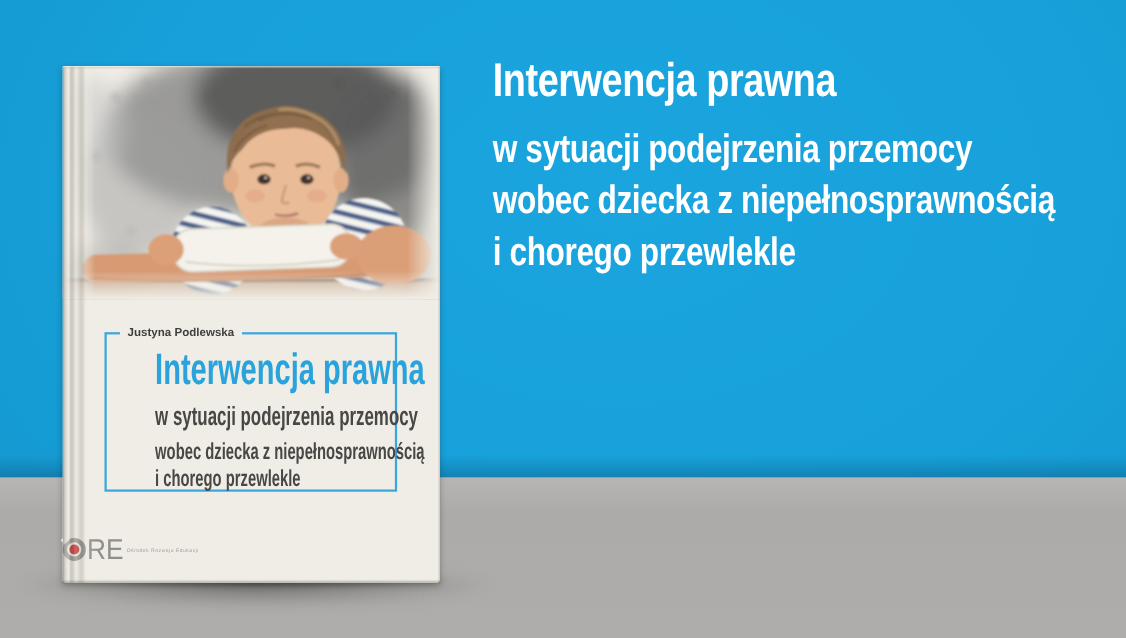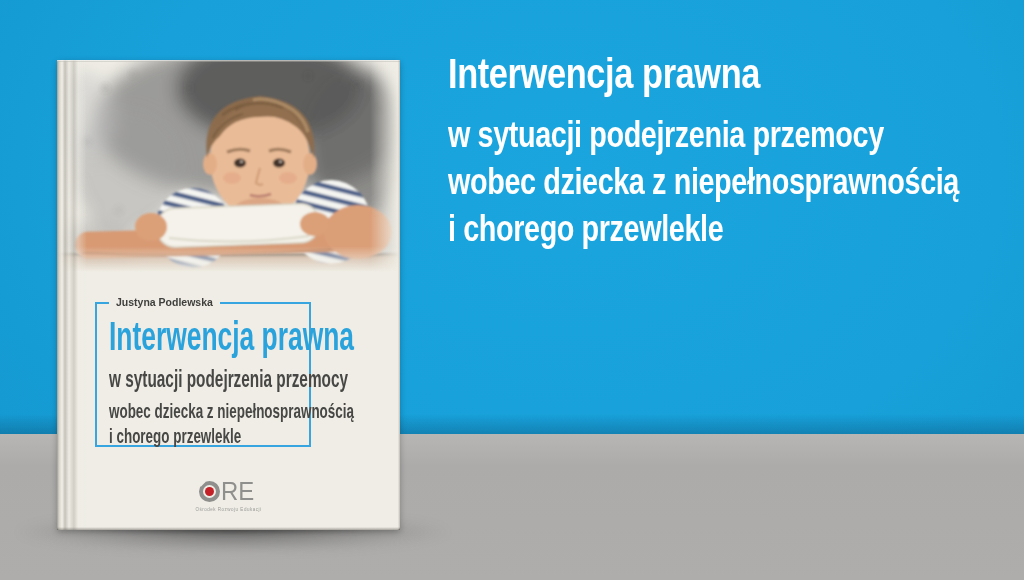--- a/index.html
+++ b/index.html
@@ -33,36 +33,36 @@
           rgba(120,116,106,.35) 8px, rgba(235,232,224,.35) 12px,
           rgba(130,126,116,.28) 17px, rgba(240,238,230,.20) 21px, rgba(240,238,230,0) 30px);}
   .book-top-edge{position:absolute;left:0;right:0;top:0;height:2px;
         background:linear-gradient(to bottom,rgba(255,255,255,.7),rgba(140,138,128,.35));}
   .book-right-edge{position:absolute;right:0;top:0;bottom:0;width:2px;
         background:linear-gradient(to left,rgba(110,108,100,.40),rgba(110,108,100,0));}
   .book-bottom-edge{position:absolute;left:0;right:0;bottom:0;height:3px;
         background:linear-gradient(to top,rgba(95,93,86,.5),rgba(95,93,86,0));}
 
   
-  .title-box{position:absolute;left:38px;top:242px;width:216px;height:145px;
-        border:2px solid #37a5e0;box-sizing:border-box;}
+  .title-box{position:absolute;left:38px;top:242px;width:266px;height:145px;
+        border:2px solid #37a5e0;box-sizing:border-box;padding-left:32px;}
   .author-label{position:absolute;top:-8px;left:12px;padding:0 7px;
         background:#efede5;font-size:10.5px;font-weight:bold;color:#3f3f3d;
         letter-spacing:0; white-space:nowrap;}
   .cover-title{margin:12px 0 0 12px;font-size:40px;font-weight:bold;color:#2aa3dd;
         line-height:1;transform:scaleX(.66);transform-origin:left top;white-space:nowrap;}
   .cover-sub1{margin:10px 0 0 12px;font-size:24px;font-weight:bold;color:#474745;
         line-height:1.05;transform:scaleX(.64);transform-origin:left top;white-space:nowrap;}
   .cover-sub2{margin:8px 0 0 12px;font-size:21px;font-weight:bold;color:#474745;
         line-height:1.1;transform:scaleX(.64);transform-origin:left top;white-space:nowrap;}
   .cover-sub3{margin:2px 0 0 12px;font-size:21px;font-weight:bold;color:#474745;
         line-height:1.1;transform:scaleX(.64);transform-origin:left top;white-space:nowrap;}
 
   
-  .ore{position:absolute;left:0;right:0;bottom:18px;display:flex;flex-direction:column;
+  .ore{position:absolute;left:0;right:0;bottom:18px;display:flex;flex-direction:row;
         align-items:center;}
   .ore-mark{display:flex;align-items:center;}
   .ore-o{position:relative;width:13px;height:13px;border:4px solid #8f8f8d;border-radius:50%;}
   .ore-o::before{content:"";position:absolute;left:2px;top:2px;width:9px;height:9px;
         border-radius:50%;background:#c32127;}
   .ore-o::after{content:"";position:absolute;left:-5px;top:-5px;width:7px;height:5px;
         background:#efede5;transform:rotate(-45deg);}
   .ore-re{font-size:26px;color:#8f8f8d;letter-spacing:0;line-height:1;
         transform:scaleX(.92);transform-origin:left center;margin-left:1px;}
   .ore-caption{margin-top:3px;font-size:4.5px;letter-spacing:.5px;color:#9a9a98;

